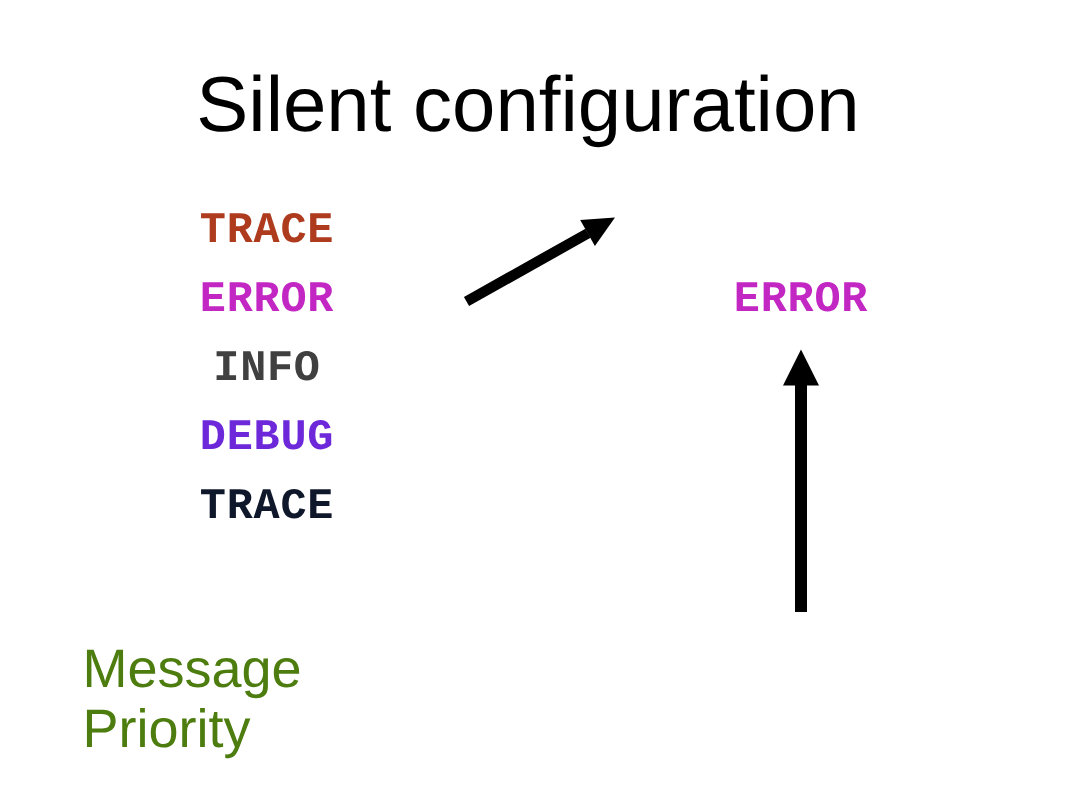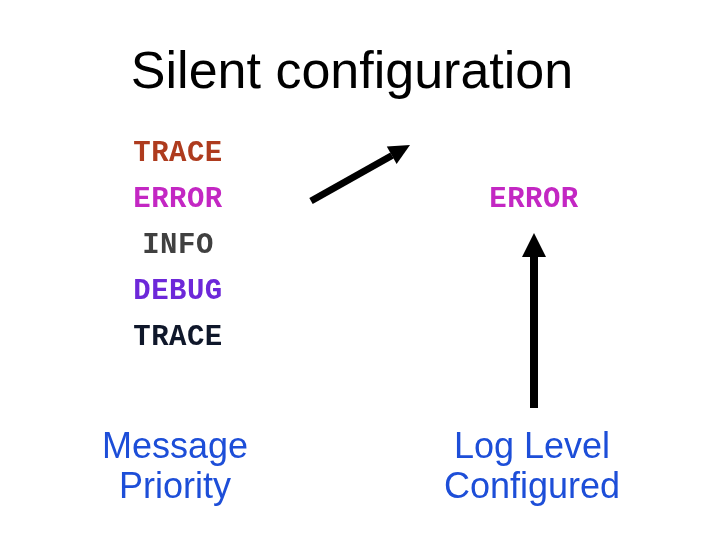--- a/index.html
+++ b/index.html
@@ -65,24 +65,23 @@
     top: 0;
     left: 0;
     width: 720px;
     height: 540px;
     pointer-events: none;
   }
   .caption {
     position: absolute;
     top: 426px;
     width: 240px;
-    text-align: center;
     font-size: 36px;
     line-height: 40px;
-    color: #1d4ed8;
+    color: #4d7c0f;
     white-space: pre-line;
   }
   .caption-left  { left: 55px; }
   .caption-right { left: 412px; }
 </style>
 </head>
 <body>
 
 <div class="slide">
 
@@ -105,16 +104,14 @@
     </g>
     <g style="color:#000000">
       <line x1="534" y1="408" x2="534" y2="254" stroke="currentColor" stroke-width="8"></line>
       <polygon points="534,233 522,257 546,257" fill="currentColor"></polygon>
     </g>
   </svg>
 
   <div class="caption caption-left">Message
 Priority</div>
 
-  <div class="caption caption-right">Log Level
-Configured</div>
 
 </div>
 
 </body></html>

